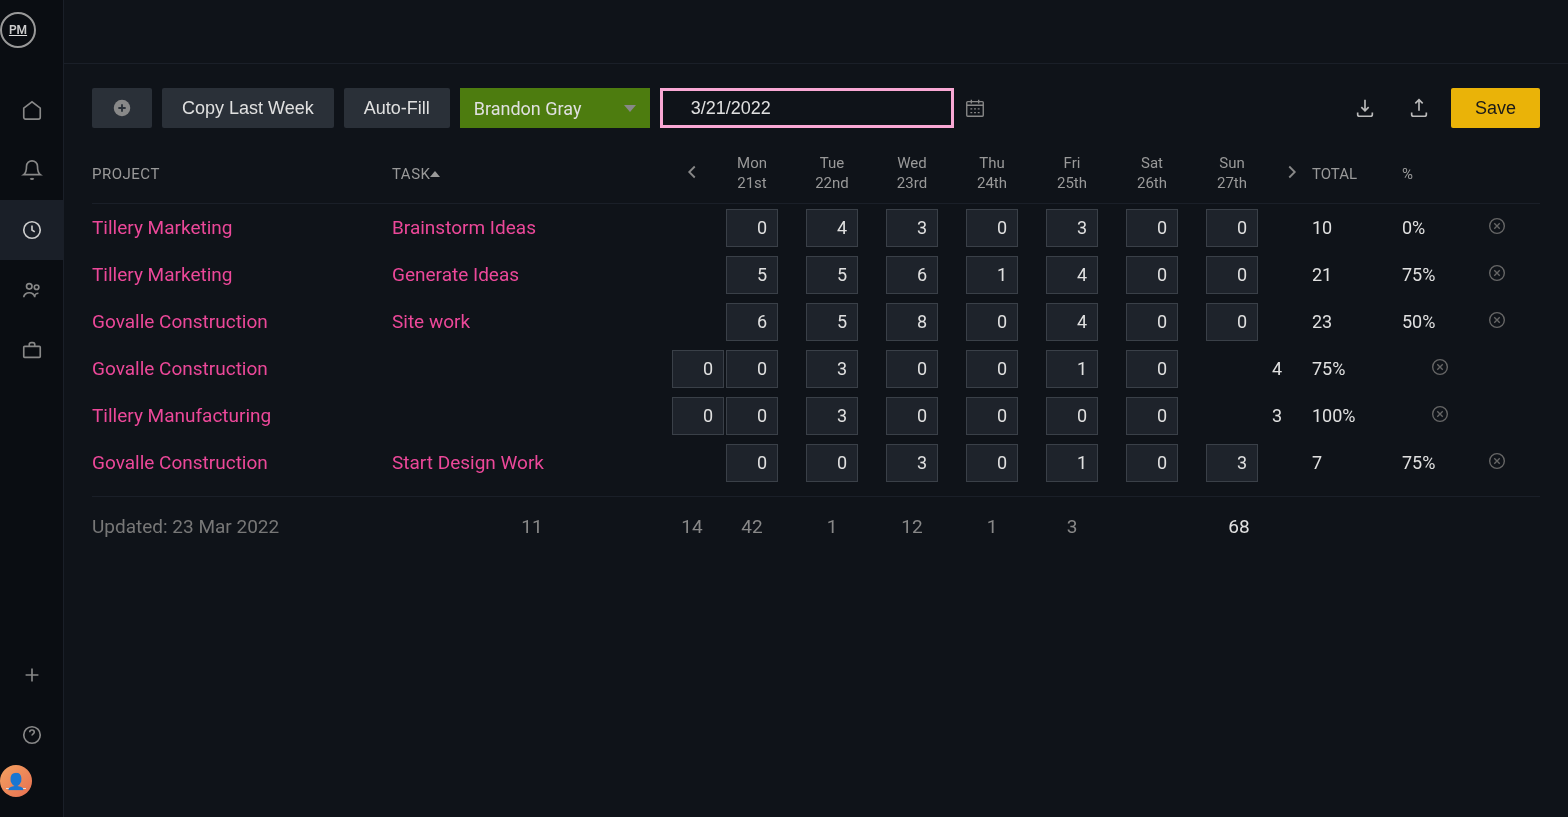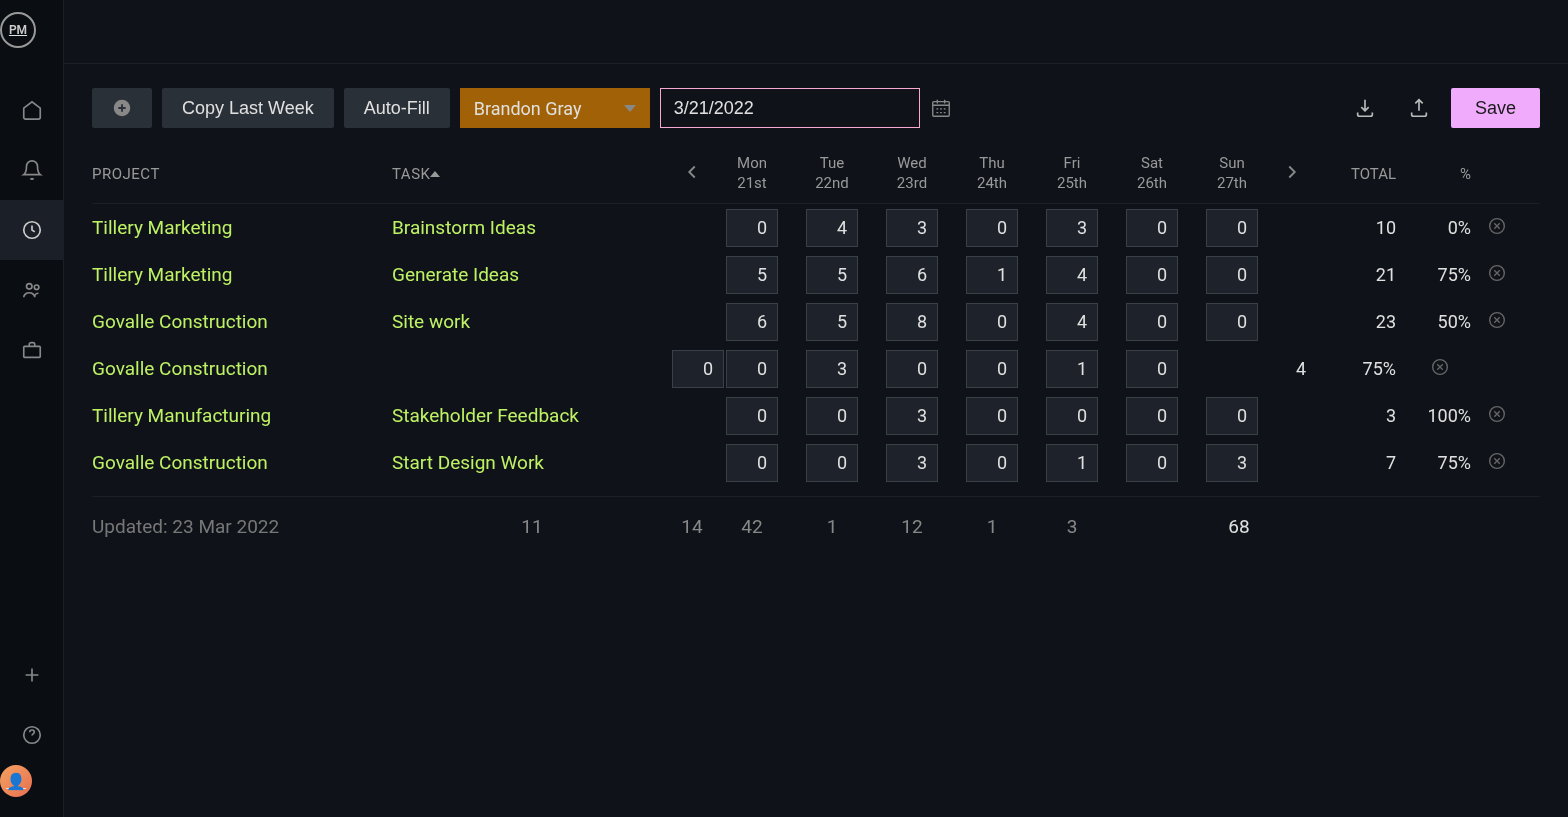--- a/index.html
+++ b/index.html
@@ -83,38 +83,38 @@
   height: 40px;
   display: flex;
   align-items: center;
 }
 .btn-icon {
   width: 60px;
   justify-content: center;
   padding: 0;
 }
 .select-user {
-  background: #a16207;
+  background: #4d7c0f;
   color: #e0e0e0;
   border: none;
   padding: 10px 14px;
   font-size: 18px;
   height: 40px;
   display: flex;
   align-items: center;
   gap: 30px;
   cursor: pointer;
   width: 190px;
   justify-content: space-between;
 }
 .date-input {
   background: #0f1319;
   color: #e0e0e0;
-  border: 1px solid #f9a8d4;
-  padding: 8px 13px;
+  border: 3px solid #f9a8d4;
+  padding: 8px 28px;
   font-size: 18px;
   height: 40px;
 }
 .cal-icon {
   width: 28px; height: 28px;
   color: #888;
   cursor: pointer;
   display: flex;
   align-items: center;
 }
@@ -122,21 +122,21 @@
 .action-icon {
   width: 28px; height: 28px;
   color: #bbb;
   cursor: pointer;
   margin: 0 8px;
   display: flex;
   align-items: center;
   justify-content: center;
 }
 .btn-save {
-  background: #f0abfc;
+  background: #eab308;
   color: #1a1a1a;
   font-weight: 500;
   padding: 10px 24px;
 }
 .table-wrap {
   padding: 0 28px;
 }
 .header-row, .data-row, .footer-row {
   display: grid;
   grid-template-columns: 300px 280px 40px repeat(7, 80px) 40px 90px 75px 40px;
@@ -157,27 +157,27 @@
 .day-head {
   text-align: center;
   line-height: 1.3;
 }
 .nav-arrow {
   color: #888;
   cursor: pointer;
   text-align: center;
   font-size: 18px;
 }
-.col-total, .col-pct { text-align: right; padding-right: 6px; }
+.col-total, .col-pct { text-align: left; padding-right: 6px; }
 .data-row {
   height: 47px;
 }
 .data-row .col-project, .data-row .col-task {
   font-size: 19px;
-  color: #bef264;
+  color: #ec4899;
 }
 .hour-cell {
   width: 52px; height: 38px;
   background: #1e232b;
   border: 1px solid #3a4048;
   display: flex;
   align-items: center;
   justify-content: flex-end;
   padding-right: 10px;
   font-size: 18px;
@@ -489,21 +489,20 @@
           <div></div>
           <div class="col-total">4</div>
           <div class="col-pct">75%</div>
           <div class="del-icon"><svg viewBox="0 0 24 24" fill="none" stroke="currentColor" stroke-width="1.5">
               <circle cx="12" cy="12" r="8"></circle>
               <path d="M9 9l6 6M15 9l-6 6"></path>
             </svg></div>
         </div>
         <div class="data-row">
           <div class="col-project">Tillery Manufacturing</div>
-          <div class="col-task">Stakeholder Feedback</div>
           <div></div>
           <div>
             <div class="hour-cell">0</div>
           </div>
           <div>
             <div class="hour-cell">0</div>
           </div>
           <div>
             <div class="hour-cell">3</div>
           </div>

